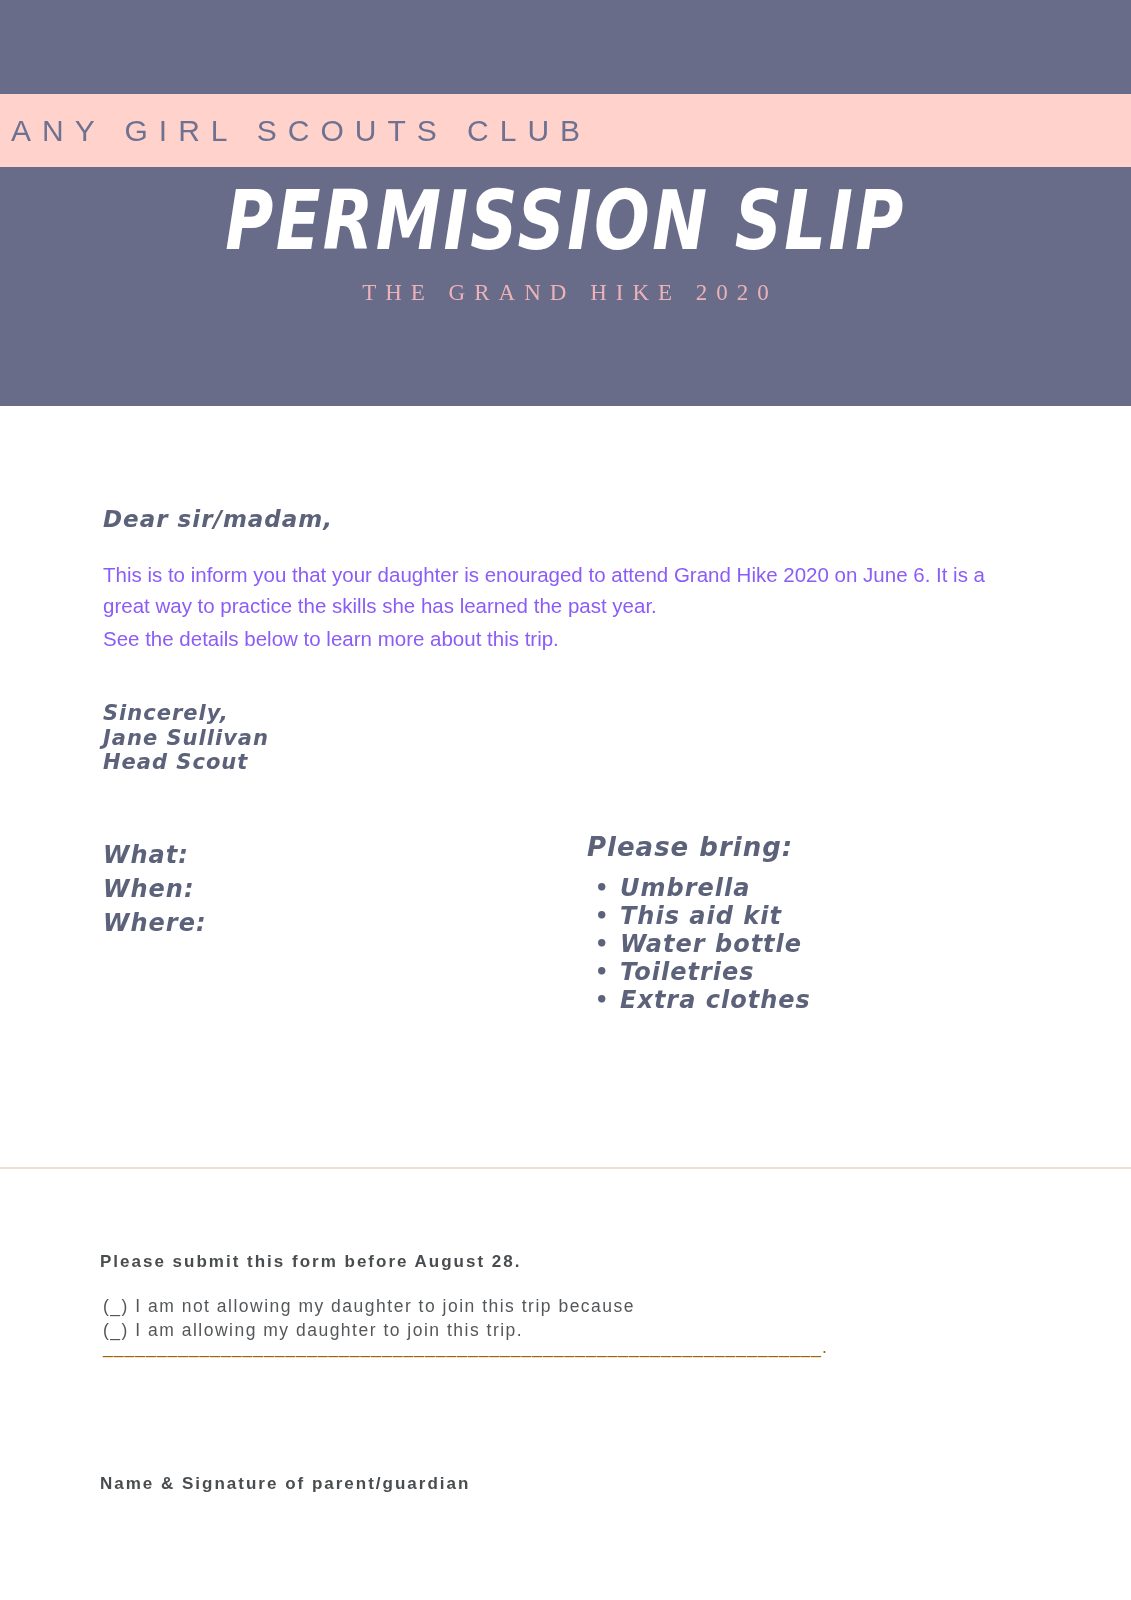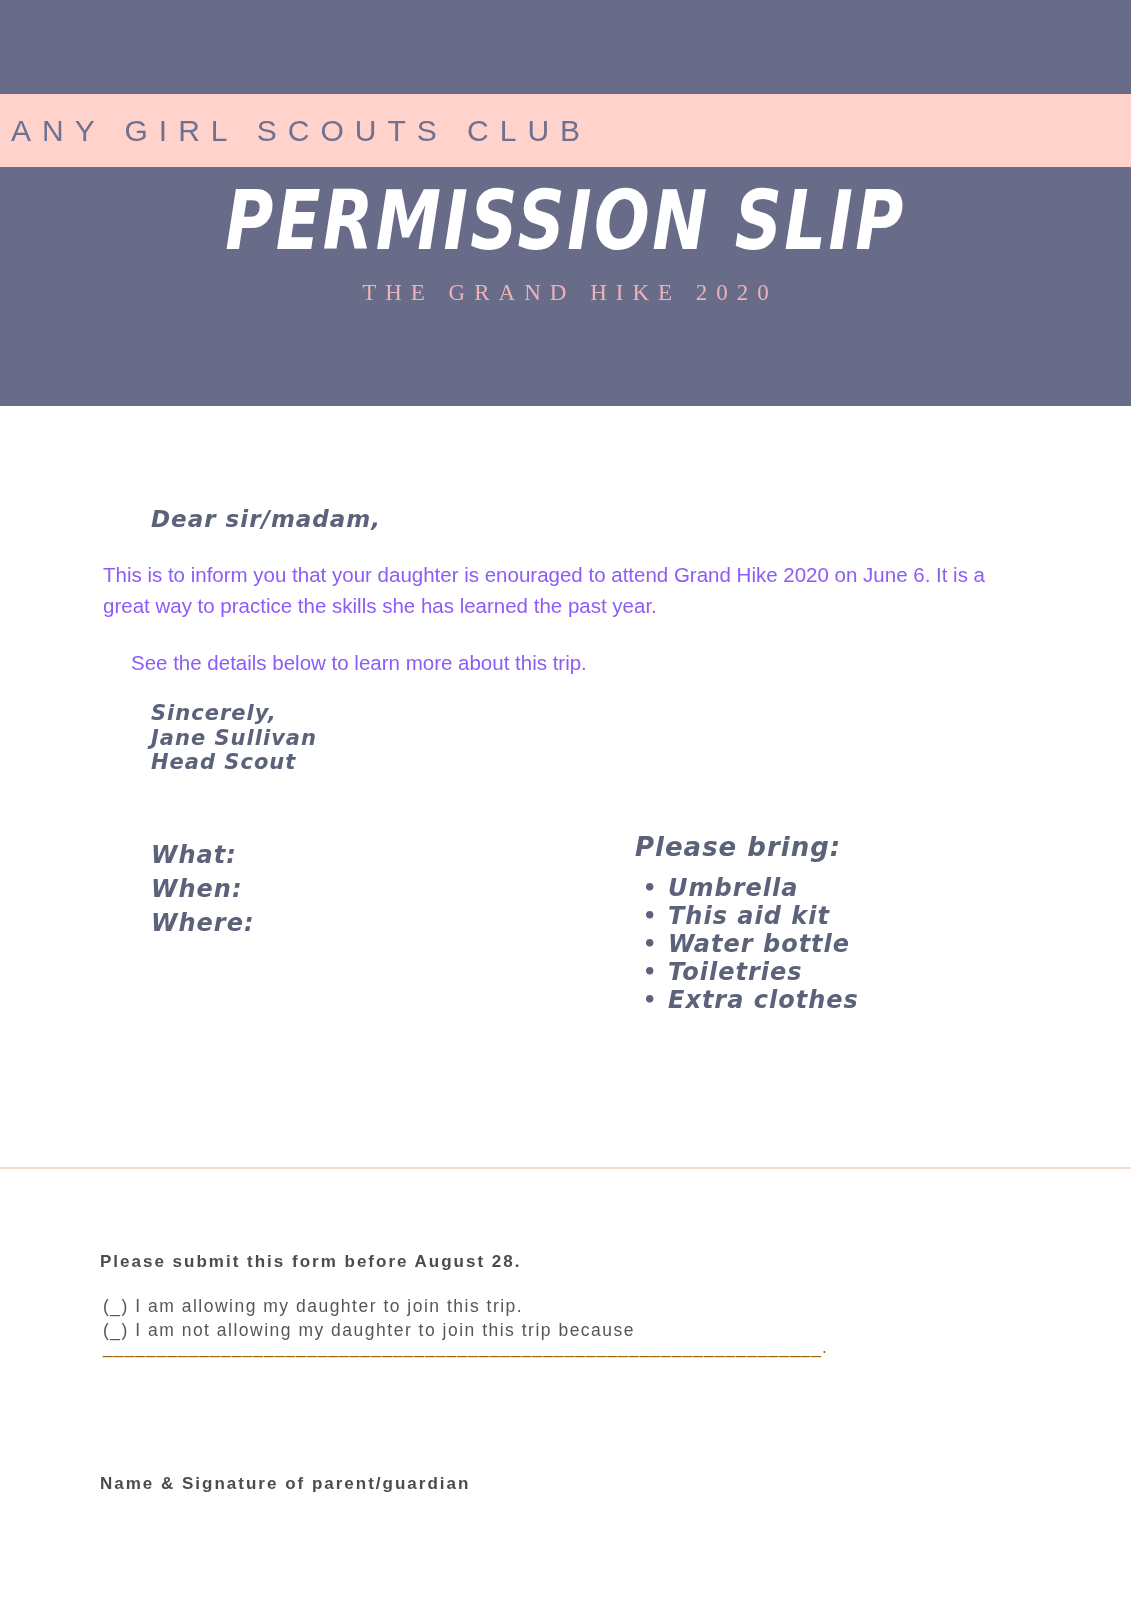--- a/index.html
+++ b/index.html
@@ -64,32 +64,31 @@
     font-family: Liberation Serif, serif;
   }
 
   
   .marker {
     font-family: "DejaVu Sans", sans-serif;
     font-weight: bold;
     font-style: italic;
     letter-spacing: 1px;
     color: #5d627b;
-    margin-left: 48px;
   }
   .body-text {
     font-size: 20.5px;
     line-height: 31px;
     color: #8b5cf6;
   }
 
   
   .salutation { position: absolute; top: 506px; left: 103px; font-size: 23px; }
   .para1 { position: absolute; top: 559px; left: 103px; width: 905px; }
-  .para2 { position: absolute; top: 647px; left: 103px; width: 905px; margin-left: 28px; }
+  .para2 { position: absolute; top: 623px; left: 103px; width: 905px; }
   .signature-block {
     position: absolute; top: 701px; left: 103px;
     font-size: 21px; line-height: 24.5px;
   }
 
   
   .trip-fields {
     position: absolute; top: 838px; left: 103px;
     font-size: 24px; line-height: 34px;
   }
@@ -181,20 +180,20 @@
         <li>Extra clothes</li>
       </ul>
     </div>
   </section>
 
   <hr class="divider">
 
   <section>
     <p class="deadline">Please submit this form before August 28.</p>
     <div class="options">
+      <p>(_) I am not allowing my daughter to join this trip because</p>
       <p>(_) I am allowing my daughter to join this trip.</p>
-      <p>(_) I am not allowing my daughter to join this trip because</p>
     </div>
     <p class="blank-line">___________________________________________________________________.</p>
     <p class="signature-label">Name &amp; Signature of parent/guardian</p>
   </section>
 
 </div>
 
 </body></html>

